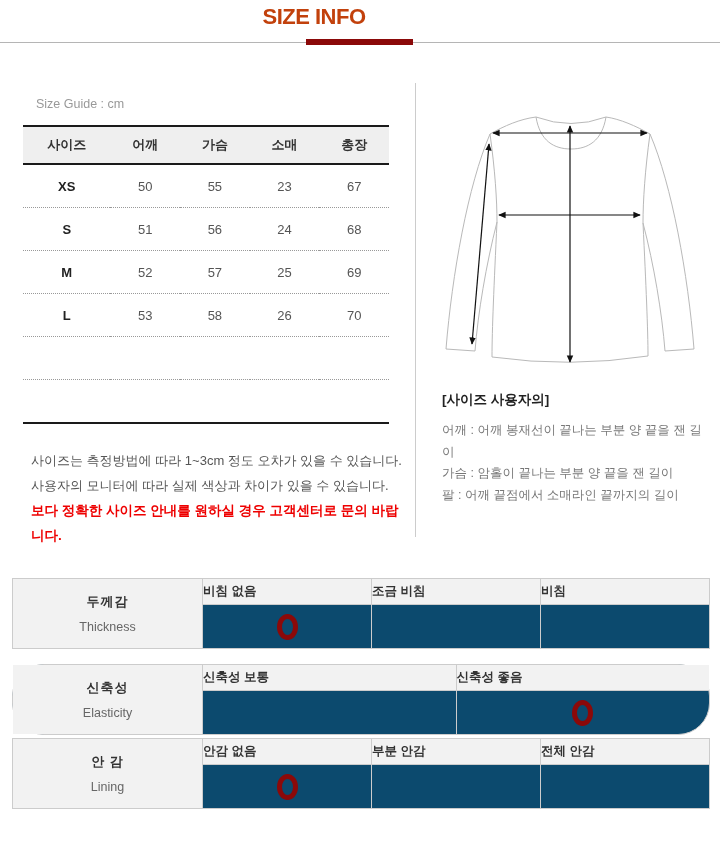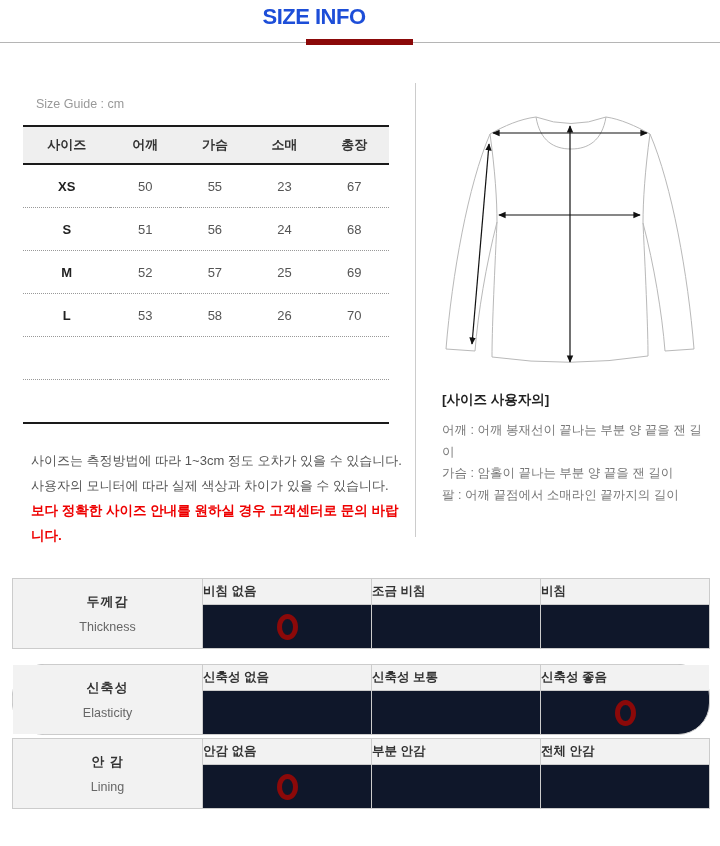--- a/index.html
+++ b/index.html
@@ -4,21 +4,21 @@
 <style>
   html,body{margin:0;padding:0;background:#ffffff;}
   body{
     width:720px;height:846px;position:relative;overflow:hidden;
     font-family:"Liberation Sans","DejaVu Sans",sans-serif;
     -webkit-font-smoothing:antialiased;
   }
   
   .page-title{
     position:absolute;top:4px;left:0;width:628px;text-align:center;
-    font-size:22px;font-weight:bold;color:#1d4ed8;letter-spacing:-0.5px;
+    font-size:22px;font-weight:bold;color:#c2410c;letter-spacing:-0.5px;
   }
   .header-rule{position:absolute;top:42px;left:0;width:720px;height:1px;background:#b5b5b5;}
   .header-accent{position:absolute;top:39px;left:306px;width:107px;height:6px;background:#8b0909;}
 
   
   .size-guide-label{position:absolute;top:97px;left:36px;font-size:12.5px;color:#999;}
   .size-table{
     position:absolute;top:125px;left:23px;width:366px;border-collapse:collapse;
     border-top:2px solid #1a1a1a;border-bottom:2px solid #1a1a1a;table-layout:fixed;
   }
@@ -43,21 +43,21 @@
 
   
   .shirt-svg{position:absolute;top:85px;left:430px;}
   .measure{position:absolute;top:391px;left:442px;width:270px;}
   .measure h3{margin:0 0 11px 0;font-size:13.5px;color:#222;font-weight:bold;}
   .measure p{margin:0;font-size:12.5px;color:#777;line-height:21.5px;}
 
   
   .fab{
     position:absolute;left:12px;width:698px;height:71px;display:flex;
-    border:1px solid #cccccc;box-sizing:border-box;background:#0f172a;
+    border:1px solid #cccccc;box-sizing:border-box;background:#0c4a6e;
   }
   .fab-label{
     width:189px;flex:0 0 189px;background:#f2f2f2;border-right:1px solid #cccccc;
     display:flex;flex-direction:column;align-items:center;justify-content:center;gap:9px;
   }
   .fab-label .ko{font-size:13px;font-weight:bold;color:#333;letter-spacing:1px;}
   .fab-label .en{font-size:12.5px;color:#666;}
   .fab-col{flex:1;display:flex;flex-direction:column;min-width:0;}
   .fab-col + .fab-col{border-left:1px solid #cccccc;}
   .fab-head{
@@ -191,24 +191,20 @@
     <div class="fab-body"></div>
   </div>
 </div>
 
 <div class="fab t2">
   <div class="fab-label">
     <div class="ko">신축성</div>
     <div class="en">Elasticity</div>
   </div>
   <div class="fab-col">
-    <div class="fab-head">신축성 없음</div>
-    <div class="fab-body"></div>
-  </div>
-  <div class="fab-col">
     <div class="fab-head">신축성 보통</div>
     <div class="fab-body"></div>
   </div>
   <div class="fab-col">
     <div class="fab-head">신축성 좋음</div>
     <div class="fab-body">
         <span class="omark"></span>
       </div>
   </div>
 </div>

